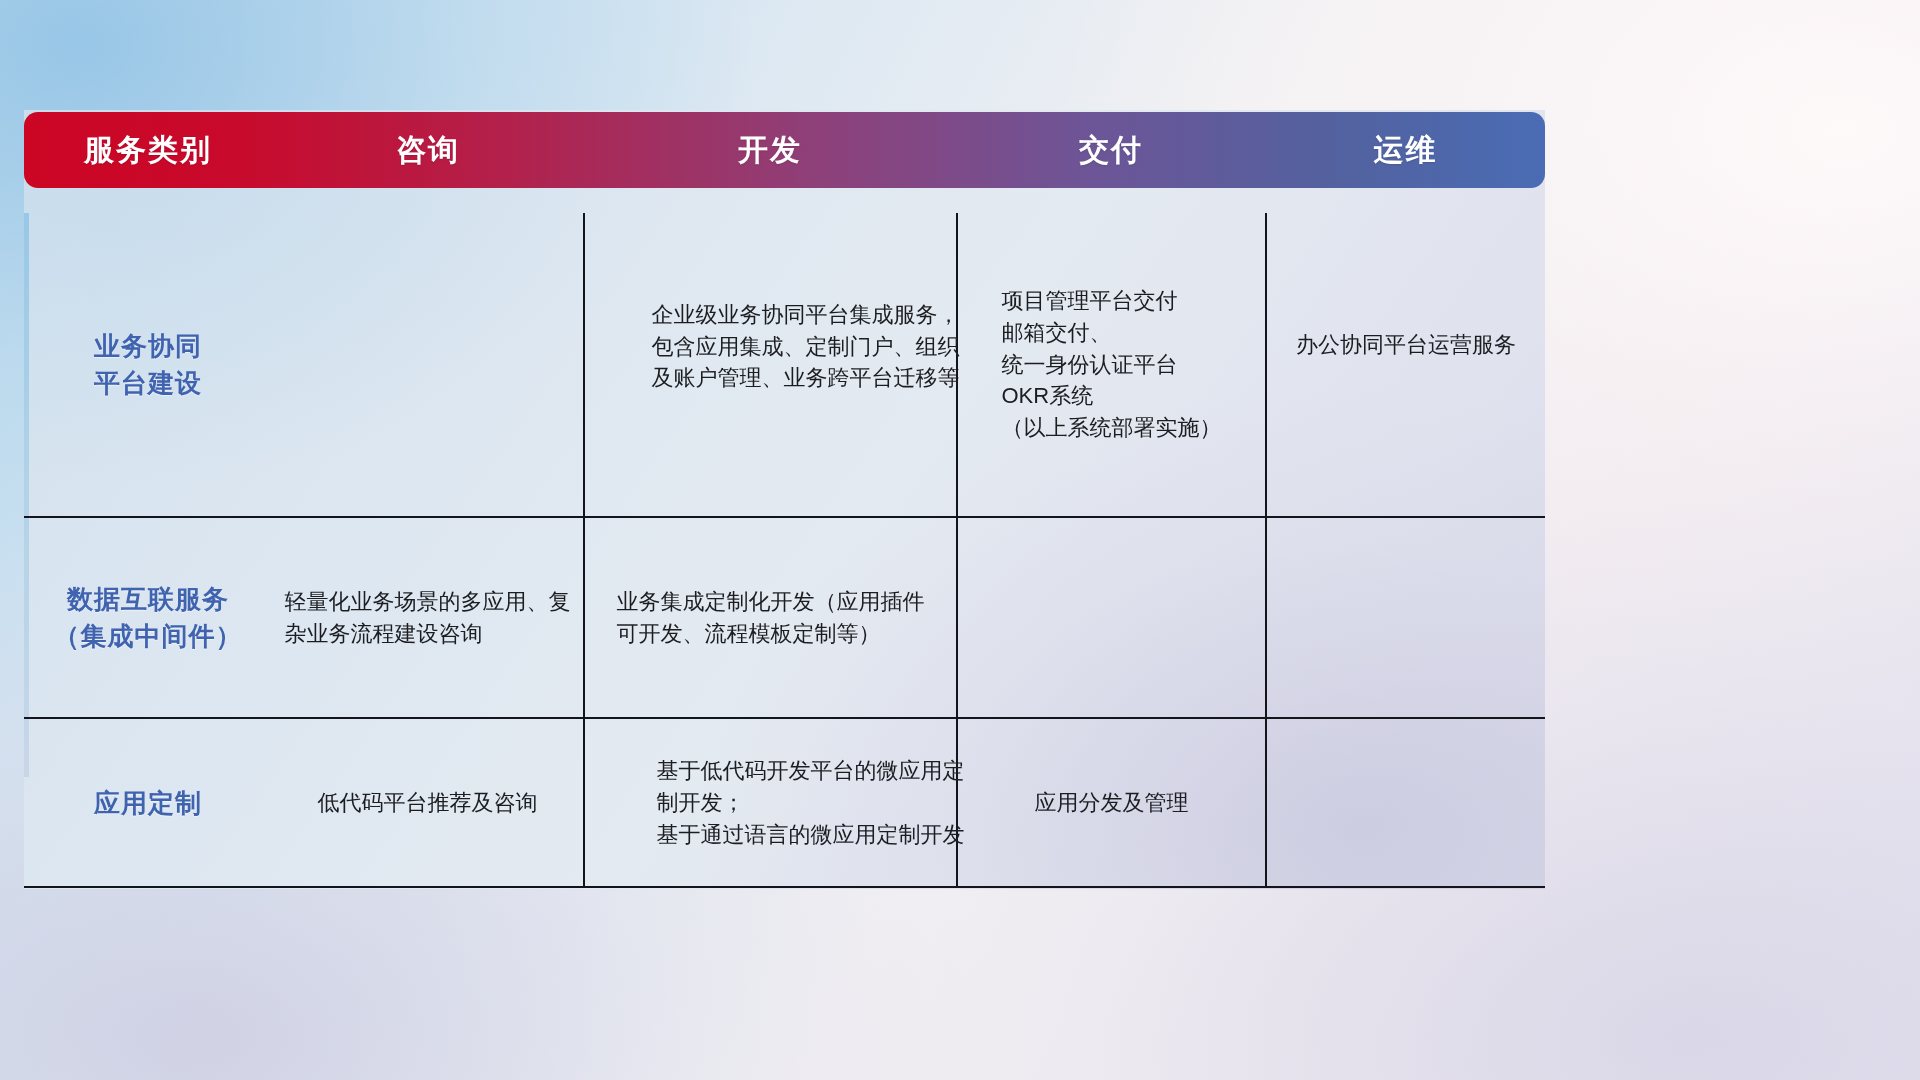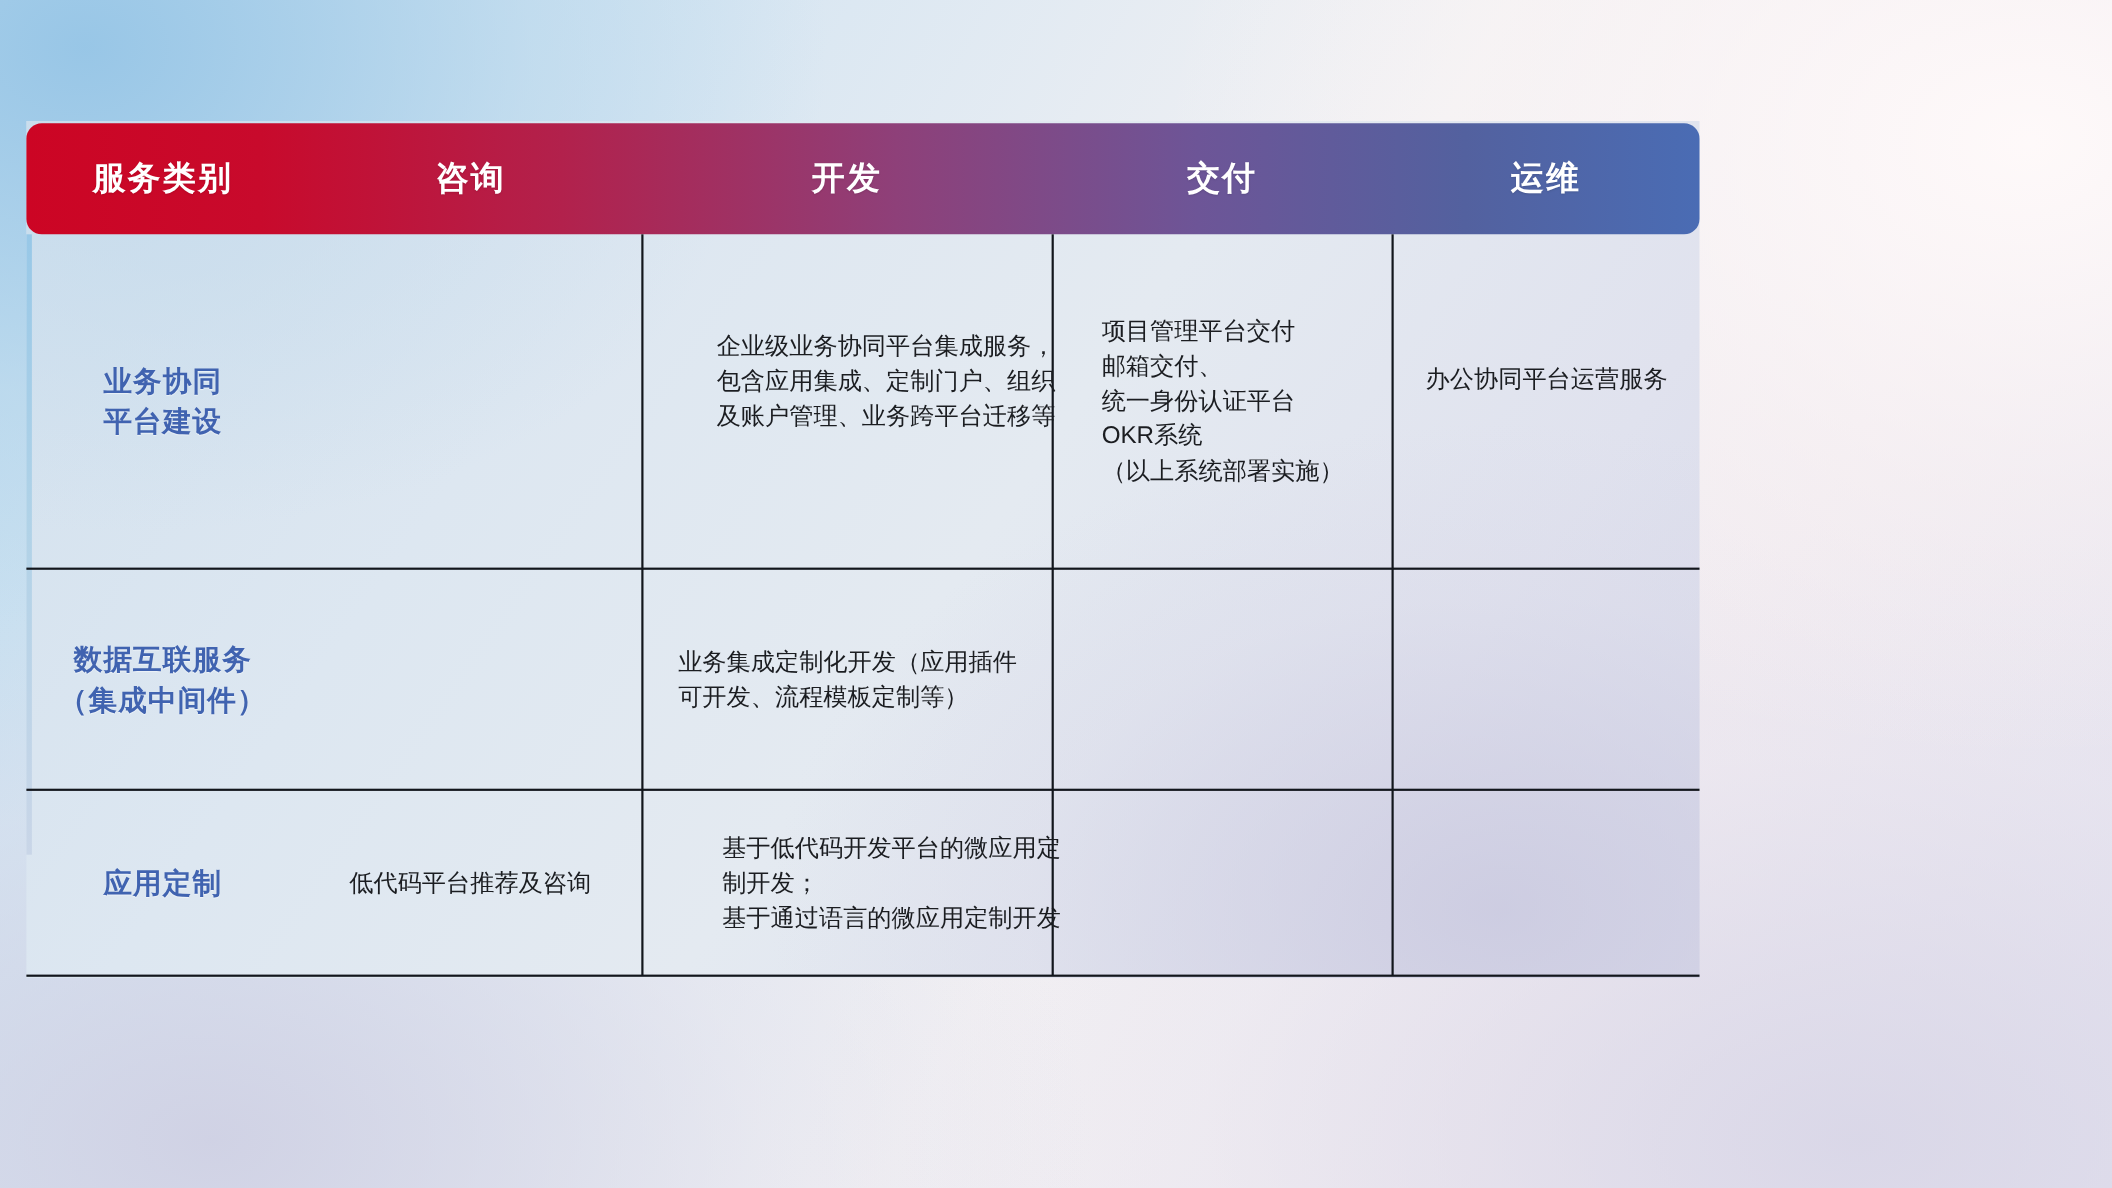--- a/index.html
+++ b/index.html
@@ -28,21 +28,21 @@
     box-shadow:0 0 0 0 rgba(0,0,0,0);
   }
   
   #table::before{
     content:"";position:absolute;left:0;top:103px;width:5px;height:564px;
     background:linear-gradient(180deg,#8fc4e6 0%,#a9cfe6 45%,#c6d3e6 100%);
     opacity:.85;
   }
   
   #thead{
-    position:absolute;left:0;top:2px;width:1521px;height:101px;
+    position:absolute;left:0;top:2px;width:1521px;height:76px;
     border-radius:14px;
     background:linear-gradient(90deg,#cc0524 0%,#c80a2c 14%,#b2214c 32%,#8e4079 52%,#6d5597 70%,#53619f 86%,#4a6cb4 100%);
     display:flex;align-items:center;
   }
   .hcell{
     color:#fff;font-size:30px;font-weight:bold;letter-spacing:2px;
     text-align:center;line-height:1;
     text-shadow:0 1px 2px rgba(0,0,0,.12);
   }
   .h0{width:248px;} .h1{width:312px;} .h2{width:372px;}
@@ -92,26 +92,29 @@
 及账户管理、业务跨平台迁移等</div>
     <div class="cell txt" style="left:934px;top:103px;width:307px;height:303px;white-space:pre-line;">项目管理平台交付
 邮箱交付、
 统一身份认证平台
 OKR系统
 （以上系统部署实施）</div>
     <div class="cell txt" style="left:1243px;top:103px;width:278px;height:264px;white-space:pre-line;">办公协同平台运营服务</div>
 
     <div class="cell cat" style="left:0;top:408px;width:248px;height:199px;white-space:pre-line;">数据互联服务
 （集成中间件）</div>
+    <div class="cell txt" style="left:248px;top:408px;width:311px;height:199px;white-space:pre-line;">轻量化业务场景的多应用、复
+杂业务流程建设咨询</div>
     <div class="cell txt" style="left:561px;top:408px;width:371px;height:199px;white-space:pre-line;">业务集成定制化开发（应用插件
 可开发、流程模板定制等）</div>
     <div class="cell txt" style="left:934px;top:408px;width:307px;height:199px;white-space:pre-line;"></div>
     <div class="cell txt" style="left:1243px;top:408px;width:278px;height:199px;white-space:pre-line;"></div>
 
     <div class="cell cat" style="left: 0px; top: 609px; width: 248px; height: 168px; white-space: pre-line;">应用定制</div>
     <div class="cell txt" style="left: 248px; top: 609px; width: 311px; height: 168px; white-space: pre-line;">低代码平台推荐及咨询</div>
     <div class="cell txt" style="left: 561px; top: 609px; width: 371px; height: 168px; white-space: pre-line; margin-left: 40px;">基于低代码开发平台的微应用定
 制开发；
 基于通过语言的微应用定制开发</div>
+    <div class="cell txt" style="left: 934px; top: 609px; width: 307px; height: 168px; white-space: pre-line;">应用分发及管理</div>
     <div class="cell txt" style="left: 1243px; top: 609px; width: 278px; height: 168px; white-space: pre-line;"></div>
 
   </div>
 </div>
 
 </body></html>

